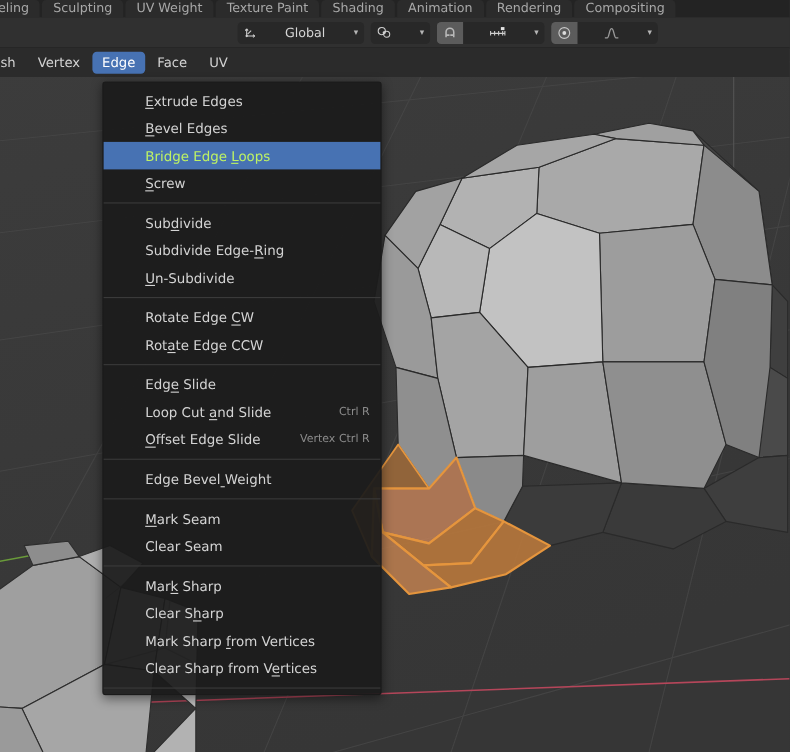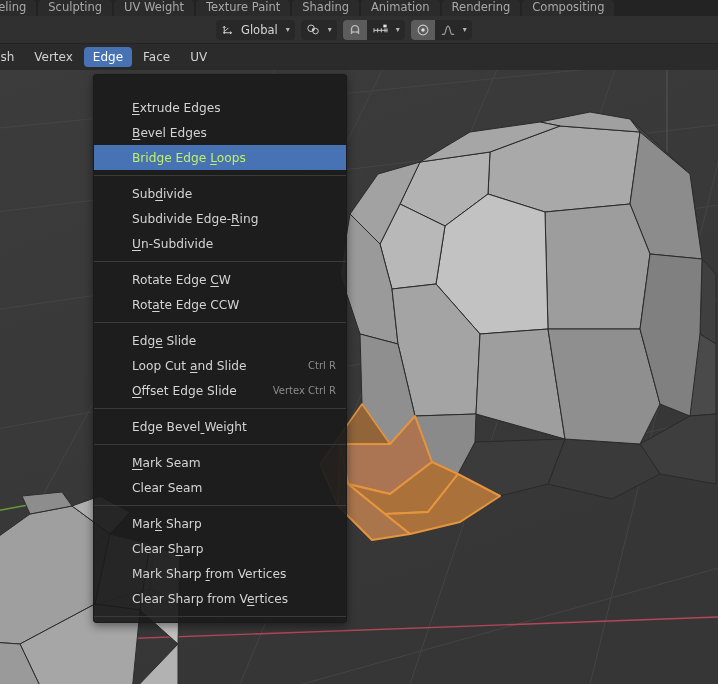--- a/index.html
+++ b/index.html
@@ -26,21 +26,21 @@
   .ws-tab.first { margin-left: -36px; }
 
   
   #header {
     position: absolute; top: 16px; left: 0; width: 718px; height: 28px;
     background: #303030; border-bottom: 1px solid #232323;
     display: flex; align-items: center;
   }
   .hdr-group {
     display: flex; align-items: center; height: 20px;
-    background: #282828; border-radius: 4px; overflow: hidden;
+    background: #282828; border-radius: 4px; overflow: hidden; gap: 18px;
   }
   .hdr-btn {
     display: flex; align-items: center; justify-content: center;
     height: 20px; padding: 0 5px; color: #c0c0c0; font-size: 11.5px;
   }
   .hdr-btn.active { background: #5c5c5c; }
   .hdr-btn.dim { color: #8e8e8e; }
   .hdr-label { padding: 0 6px 0 2px; color: #d5d5d5; font-size: 11.5px; }
   .caret { font-size: 8px; color: #b5b5b5; padding: 0 5px 0 2px; line-height: 1; }
   .hdr-sep { width: 6px; }
@@ -65,21 +65,21 @@
   .mb-item.clipped { margin-left: -16px; }
   .mb-item.sel { background: #4772b3; color: #ffffff; }
 
   
   #dropdown {
     position: absolute; top: 74px; left: 93px; width: 254px;
     background: rgba(27,27,27,0.93);
     border: 1px solid #1a1a1a;
     border-radius: 3px;
     box-shadow: 0 3px 10px rgba(0,0,0,0.45);
-    padding: 20px 0 0 0;
+    padding: 4px 0 0 0;
     overflow: hidden;
   }
   .mi {
     display: flex; align-items: center; justify-content: space-between;
     height: 25px; padding: 0 10px 0 38px; color: #d4d4d4; font-size: 12.2px;
     white-space: nowrap;
   }
   .mi.hl { background: #4772b3; color: #bef264; }
   .mi .sc { color: #8b8b8b; font-size: 10px; padding-left: 14px; }
   .mi-sep { height: 1px; background: #3a3a3a; margin: 5px 0; }
@@ -294,20 +294,23 @@
   <div id="dropdown">
       <div class="mi">
         <span><span class="u">E</span>xtrude Edges</span>
       </div>
       <div class="mi">
         <span><span class="u">B</span>evel Edges</span>
       </div>
       <div class="mi hl">
         <span>Bridge Edge <span class="u">L</span>oops</span>
       </div>
+      <div class="mi">
+        <span><span class="u">S</span>crew</span>
+      </div>
       <div class="mi-sep"></div>
       <div class="mi">
         <span>Sub<span class="u">d</span>ivide</span>
       </div>
       <div class="mi">
         <span>Subdivide Edge-<span class="u">R</span>ing</span>
       </div>
       <div class="mi">
         <span><span class="u">U</span>n-Subdivide</span>
       </div>

